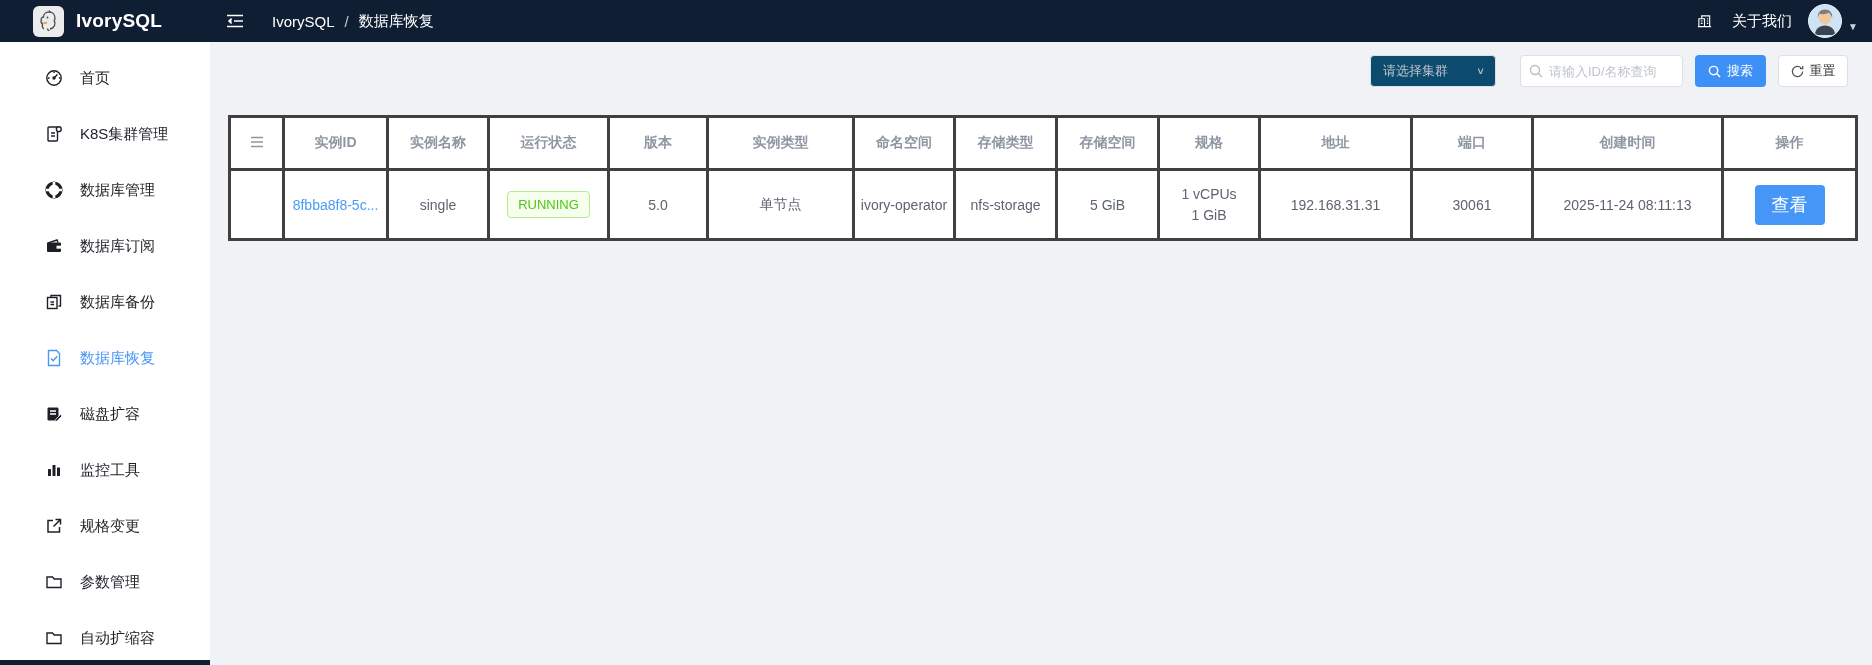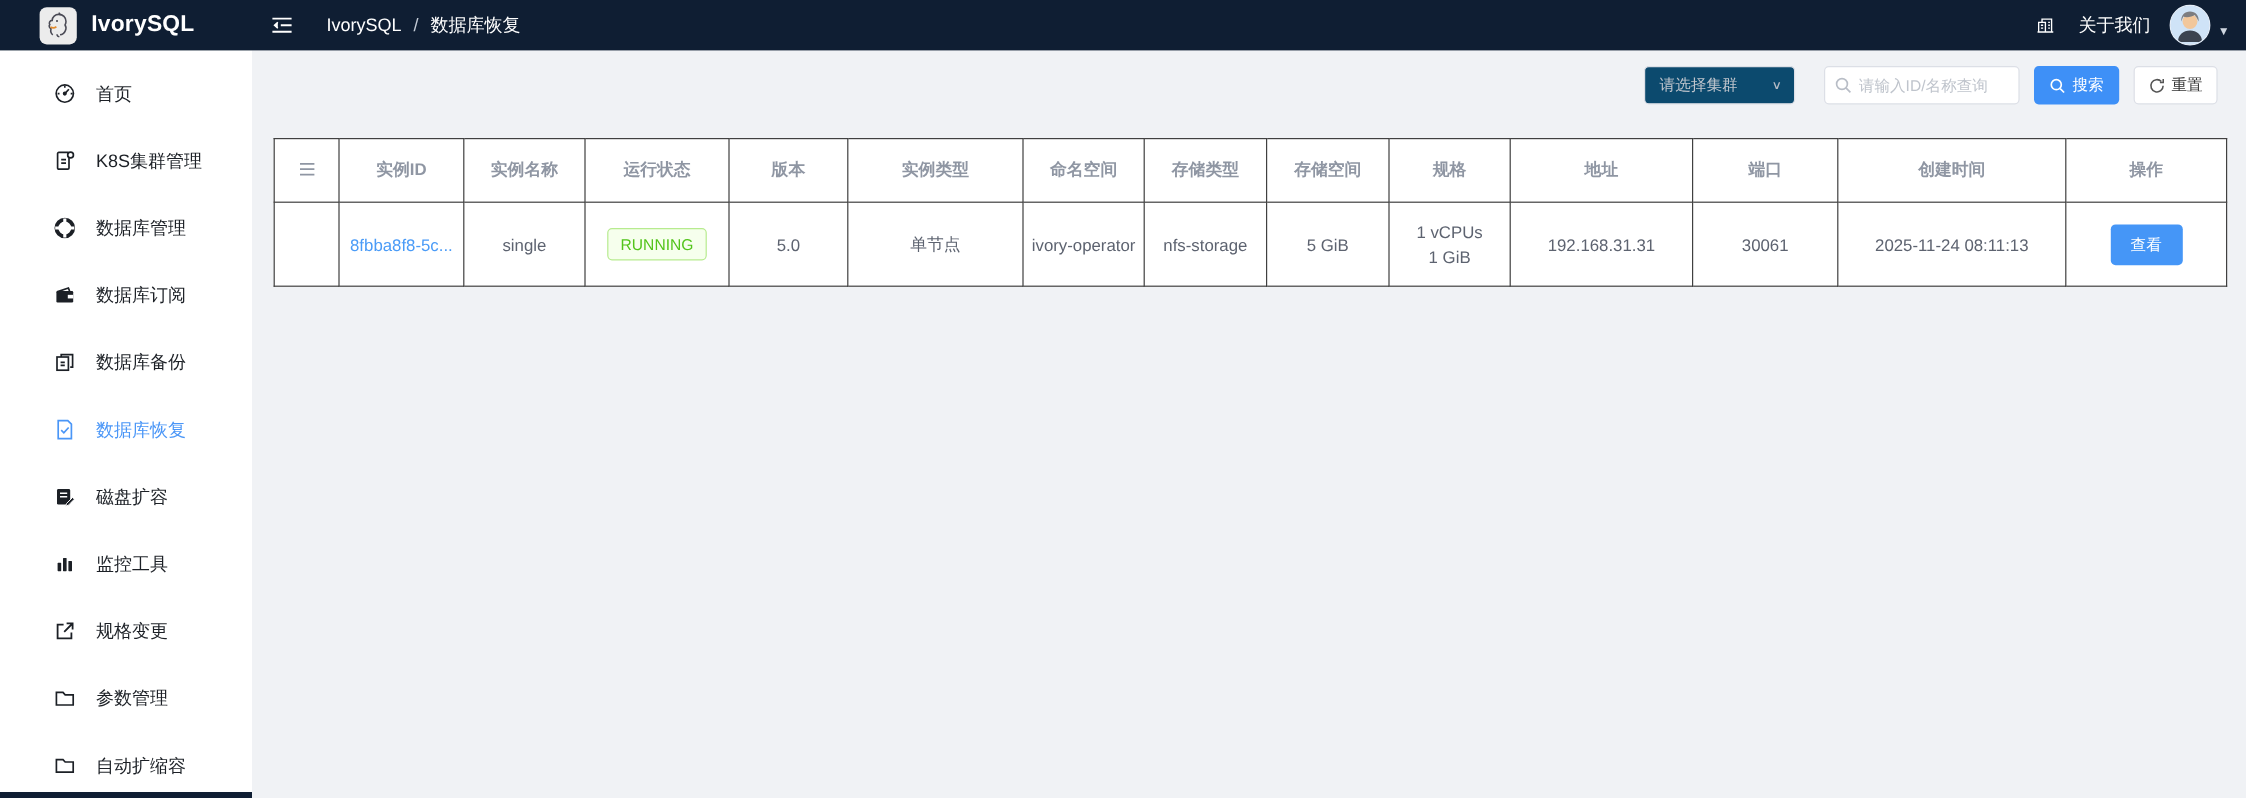--- a/index.html
+++ b/index.html
@@ -46,29 +46,29 @@
   .search-box input::placeholder { color:#bfc4cc; }
   .btn { height:32px; border-radius:4px; border:none; font-size:13px; cursor:pointer;
     display:flex; align-items:center; justify-content:center; gap:6px;
     font-family:"Liberation Sans",sans-serif; }
   .btn-primary { background:#3e90f7; color:#fff; width:71px; }
   .btn-plain { background:#fff; color:#333; border:1px solid #dcdfe6; width:70px; }
 
   
   .table-wrap { position:absolute; top:73px; left:18px; width:1627px; background:#fff; }
   table { border-collapse:collapse; table-layout:fixed; width:1627px; }
-  th, td { border:1px solid #404040; text-align:center; vertical-align:middle;margin-left:34px; }
+  th, td { border:3px solid #404040; text-align:center; vertical-align:middle;margin-left:34px; }
   thead th { height:53px; color:#8f96a3; font-size:14px; font-weight:bold; background:#fff; }
   tbody td { height:70px; color:#5d6370; font-size:14px; }
   .id-link { color:#4a9bf7; text-decoration:none; font-size:14px; cursor:pointer; }
   .badge-running { display:inline-block; padding:5px 10px; background:#f6ffed;
     border:1px solid #b7eb8f; color:#52c41a; border-radius:4px; font-size:13px; }
   .spec-cell div { line-height:21px; }
   .view-btn { background:#4596f7; color:#fff; border:none; border-radius:4px;
-    padding:8px 17px; font-size:13px; cursor:pointer; font-family:"Liberation Sans",sans-serif; }
+    padding:8px 17px; font-size:18px; cursor:pointer; font-family:"Liberation Sans",sans-serif; }
   .th-icon { color:#8f96a3; display:inline-flex; cursor:pointer; }
 </style>
 </head>
 <body>
 
 <div class="topbar">
   <div class="brand">
     <span class="logo-box">
       <svg width="24" height="24" viewBox="0 0 24 24" fill="none">
         <path d="M7 20c-1.5-1-2-3-1.5-5C4 14 3.5 12.5 4.5 11.5 3.5 10 4.5 8 6.5 8 6.5 5 9 3 12 3c3.5 0 6 2.5 6 6 0 1-.3 2-.8 2.8.8 1.2 1 3.2.3 4.7-.8 1.8-2.5 3.3-4.5 3.5" stroke="#4a4a55" stroke-width="1.3"></path>

